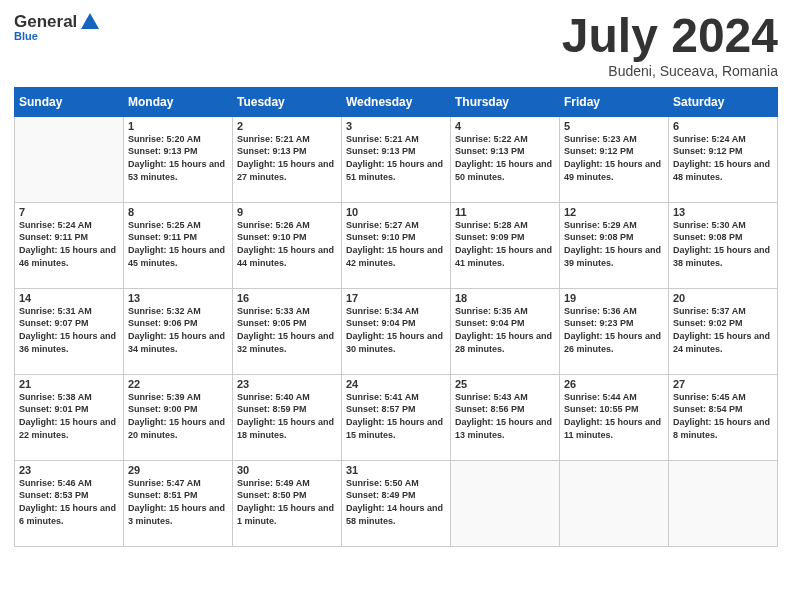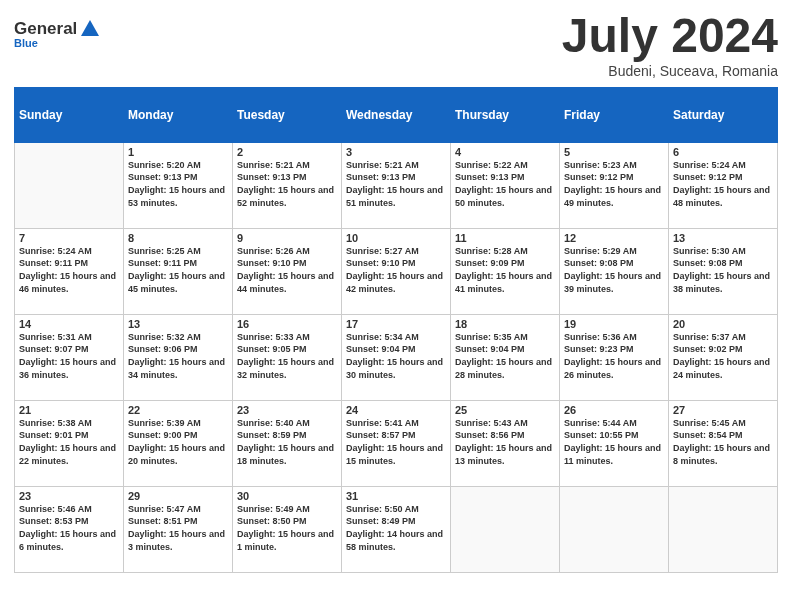--- a/index.html
+++ b/index.html
@@ -16,21 +16,21 @@
     }
     .header {
       display: flex;
       justify-content: space-between;
       align-items: flex-start;
       margin-bottom: 8px;
     }
     .logo {
       display: flex;
       align-items: flex-start;
-      margin-top: 8px;
+      margin-top: 1px;
     }
     .title-block {
       text-align: right;
     }
     .month-title {
       font-size: 48px;
       font-weight: bold;
       color: #333;
       line-height: 1.1;
     }
@@ -41,21 +41,21 @@
     table {
       width: 100%;
       border-collapse: collapse;
       table-layout: fixed;
     }
     th {
       background-color: #1565C0;
       color: white;
       font-size: 12px;
       font-weight: bold;
-      padding: 20px 4px;
+      padding: 7px 4px;
       text-align: left;
       border: 1px solid #1565C0;
     }
     td {
       border: 1px solid #ccc;
       vertical-align: top;
       padding: 3px 4px;
       font-size: 9.5px;
       color: #333;
       height: 86px;
@@ -116,21 +116,21 @@
     </thead>
     <tbody id="calendar-body">
     <tr>
           <td class="empty"></td>
           <td>
             <span class="day-num">1</span>
             <div class="day-info"><span>Sunrise: 5:20 AM</span><br><span>Sunset: 9:13 PM</span><br><span>Daylight: 15 hours and 53 minutes.</span></div>
           </td>
           <td>
             <span class="day-num">2</span>
-            <div class="day-info"><span>Sunrise: 5:21 AM</span><br><span>Sunset: 9:13 PM</span><br><span>Daylight: 15 hours and 52 minutes.</span></div>
+            <div class="day-info"><span>Sunrise: 5:21 AM</span><br><span>Sunset: 9:13 PM</span><br><span>Daylight: 15 hours and 27 minutes.</span></div>
           </td>
           <td>
             <span class="day-num">3</span>
             <div class="day-info"><span>Sunrise: 5:21 AM</span><br><span>Sunset: 9:13 PM</span><br><span>Daylight: 15 hours and 51 minutes.</span></div>
           </td>
           <td>
             <span class="day-num">4</span>
             <div class="day-info"><span>Sunrise: 5:22 AM</span><br><span>Sunset: 9:13 PM</span><br><span>Daylight: 15 hours and 50 minutes.</span></div>
           </td>
           <td>

